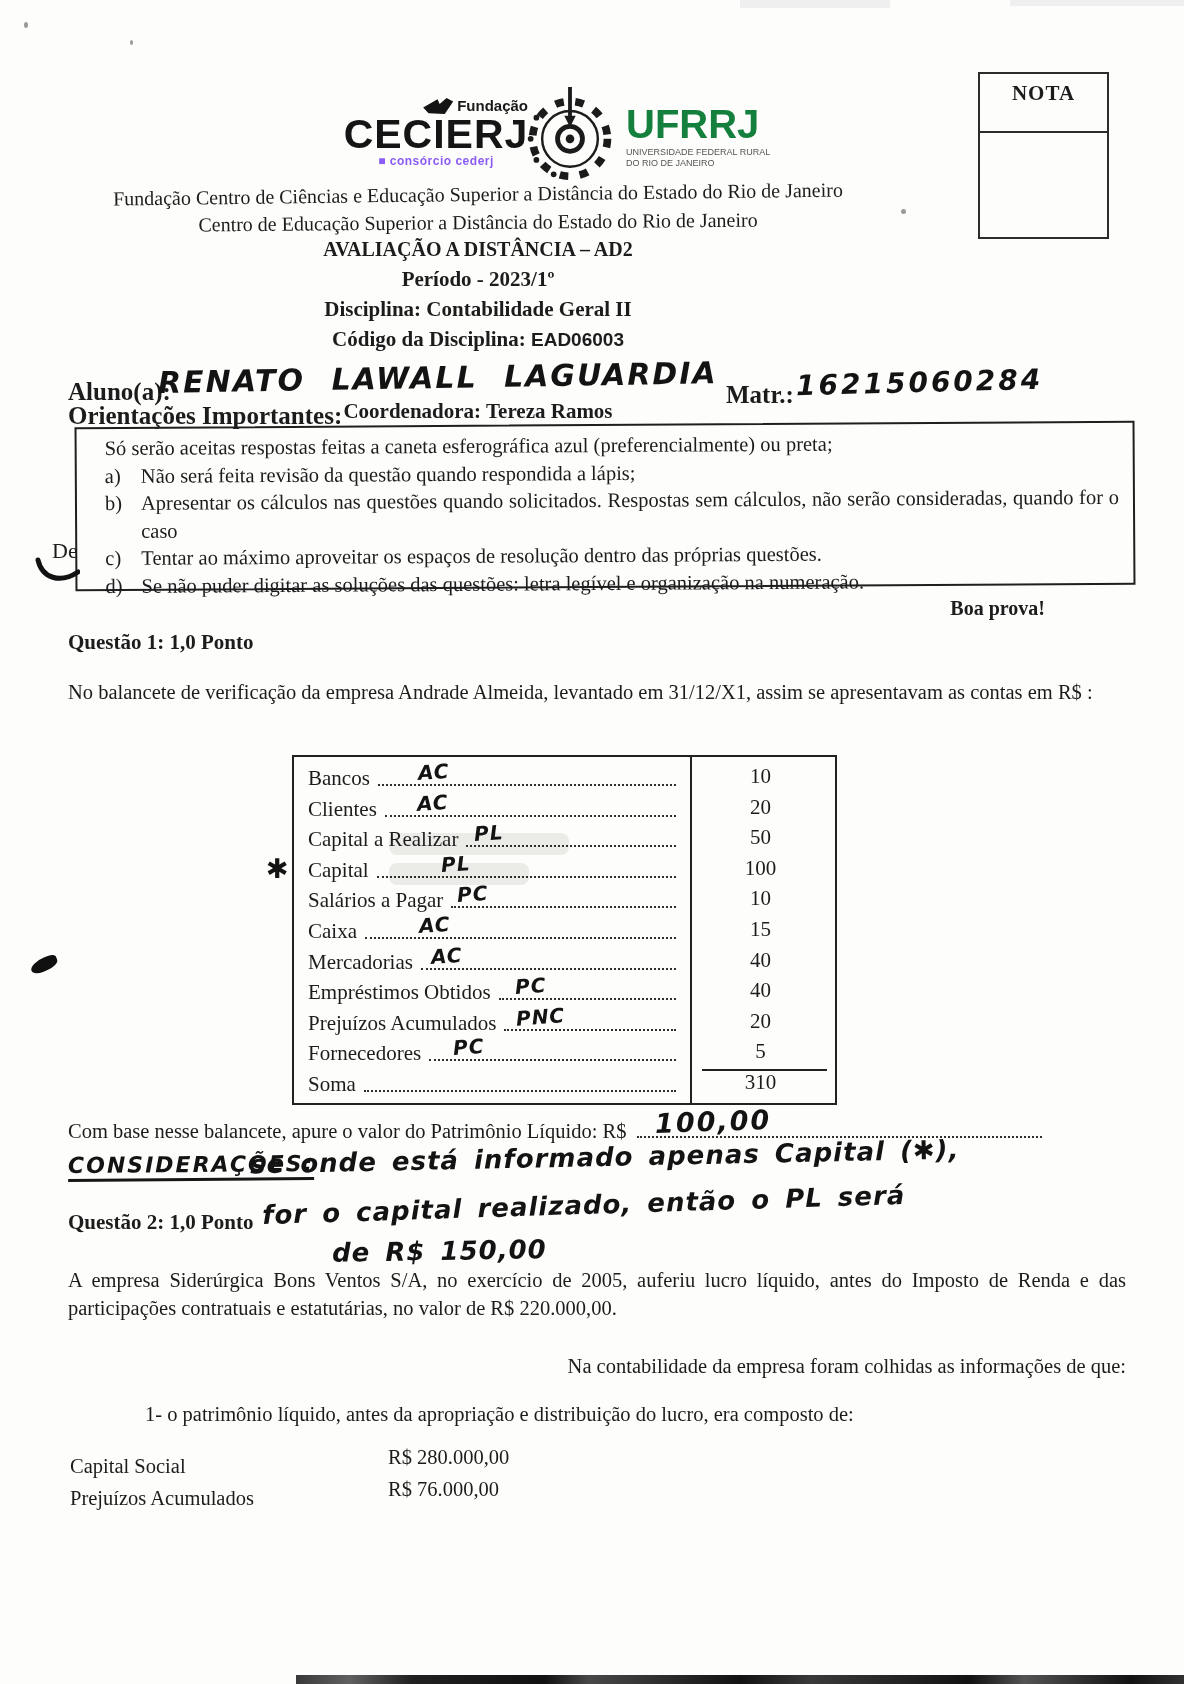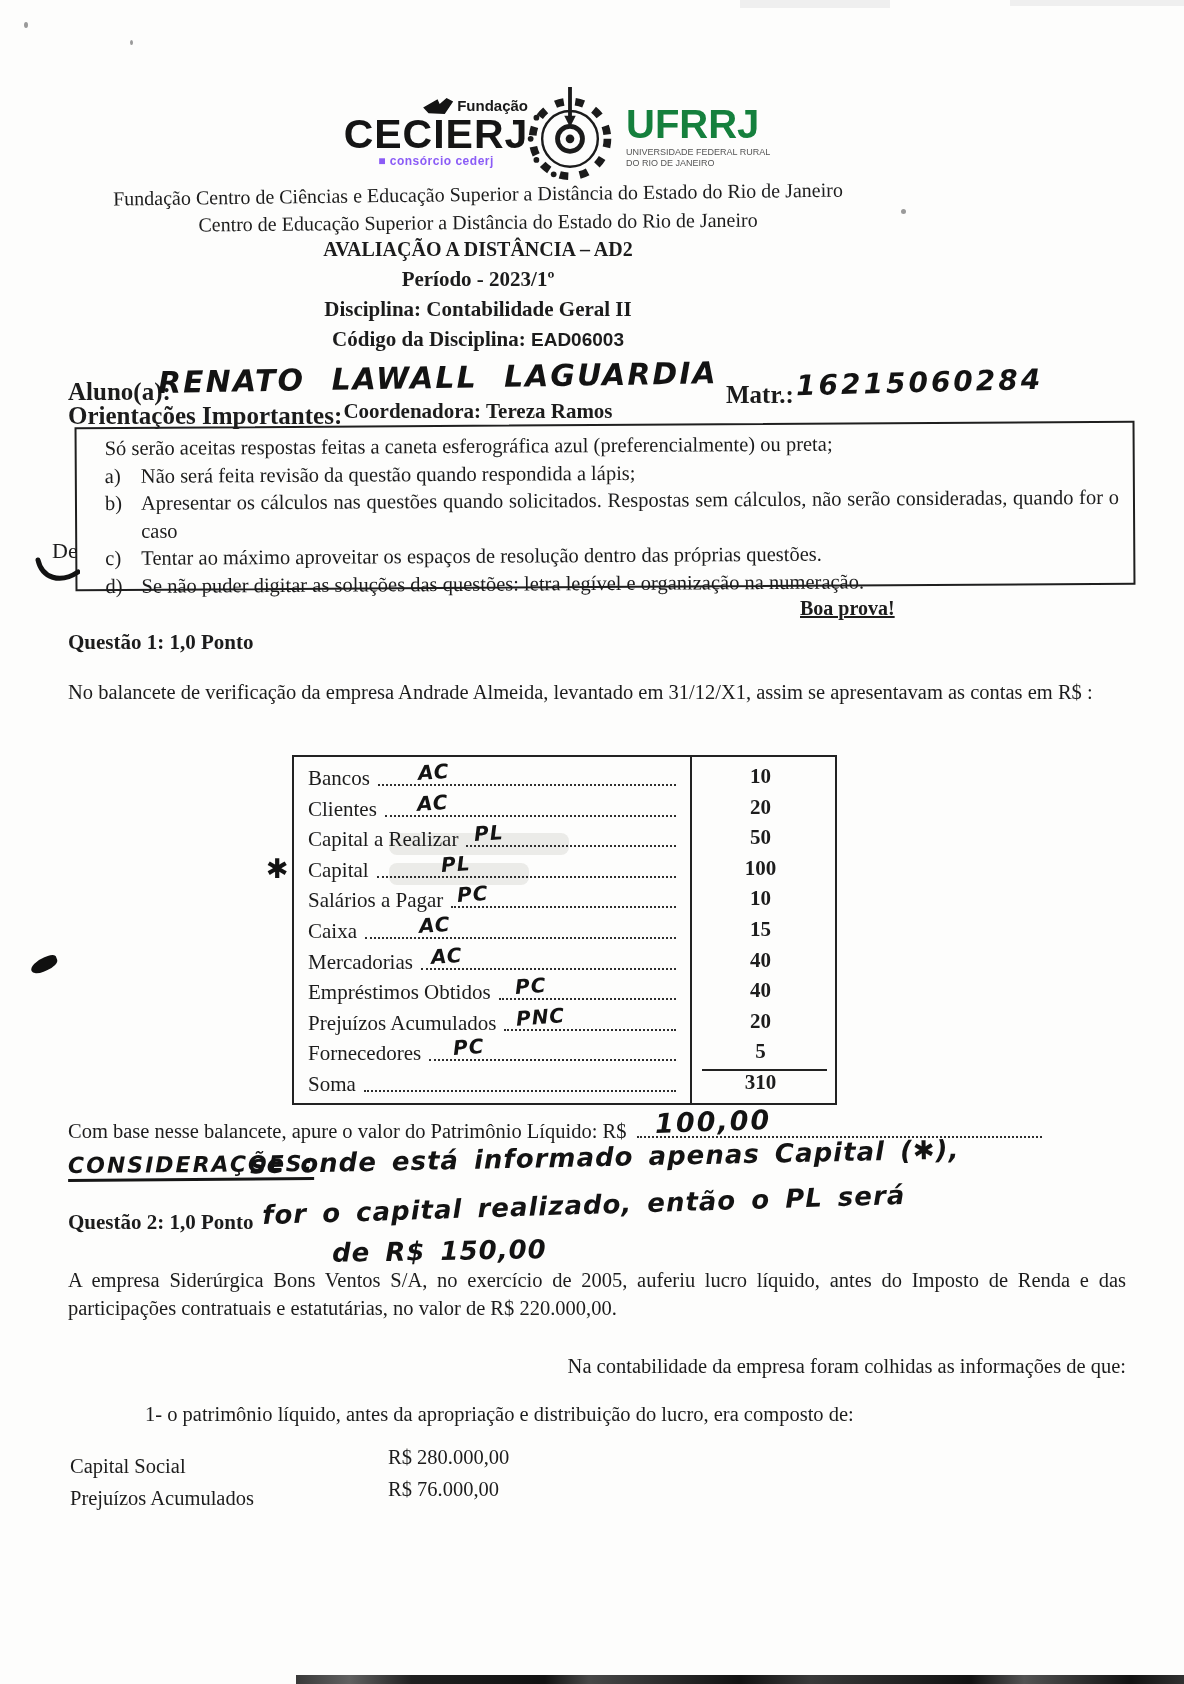--- a/index.html
+++ b/index.html
@@ -50,38 +50,38 @@
   .abs{position:absolute;}
 
   
   .obox{position:absolute;left:75px;top:424px;width:1060px;height:164px;border:2.5px solid #1f1f1f;
     transform:rotate(-.35deg);padding:6px 14px 0 28px;box-sizing:border-box;
     font-size:20.5px;line-height:27.5px;}
   .oitem{display:flex;}
   .oletter{width:36px;flex:none;}
   .otext{flex:1;text-align:justify;}
   .margin-frag{position:absolute;left:52px;top:538px;font-size:22px;}
-  .boaprova{position:absolute;left:800px;top:597px;width:245px;
-    font-weight:bold;font-size:20px;text-decoration:underline;}
+  .boaprova{position:absolute;left:800px;top:597px;width:245px;text-align:right;
+    font-weight:bold;font-size:20px;}
 
   
   .q-title{position:absolute;left:68px;font-size:21px;font-weight:bold;}
   .q-par{position:absolute;left:68px;width:1058px;font-size:20.5px;line-height:28px;text-align:justify;}
 
   .btable{position:absolute;left:292px;top:755px;width:545px;height:350px;border:2px solid #222;
     box-sizing:border-box;}
   .vline{position:absolute;left:396px;top:0;bottom:0;border-left:2px solid #222;}
   .smudge{position:absolute;background:#ebebe8;border-radius:8px;}
   .rows{position:absolute;left:0;right:0;top:8px;bottom:6px;display:flex;flex-direction:column;
     justify-content:space-between;}
   .trow{display:flex;align-items:flex-end;height:26px;position:relative;z-index:1;}
   .acct{padding-left:14px;font-size:21px;white-space:nowrap;}
   .leader{flex:1;margin:0 10px 5px 8px;border-bottom:2.6px dotted #2e2e2e;position:relative;}
   .ann{position:absolute;top:-24px;font-size:20px;letter-spacing:1px;transform:rotate(-4deg);}
-  .val{width:149px;flex:none;text-align:center;font-size:21px;padding-bottom:2px;font-weight:bold;}
+  .val{width:149px;flex:none;text-align:center;font-size:21px;padding-bottom:2px;}
   .sumline{position:absolute;left:408px;top:312px;width:125px;border-top:2.5px solid #222;}
   .hw-star{position:absolute;left:-28px;top:96px;font-size:27px;}
 
   .pl-line{position:absolute;left:68px;top:1120px;width:978px;display:flex;align-items:flex-end;
     font-size:20.5px;}
   .pl-text{white-space:nowrap;}
   .leader2{flex:1;margin:0 4px 5px 10px;border-bottom:2.6px dotted #2e2e2e;position:relative;}
   .pl-answer{position:absolute;left:18px;top:-30px;font-size:27px;letter-spacing:2px;transform:rotate(-2deg);}
 
   .consid-head{position:absolute;left:68px;top:1152px;font-size:22px;letter-spacing:2px;
@@ -127,20 +127,24 @@
     </svg>
     <div class="ufrrj-text">
       <div class="ufrrj-name">UFRRJ</div>
       <div class="ufrrj-sub">
         <span>UNIVERSIDADE FEDERAL RURAL</span><br>
         <span>DO RIO DE JANEIRO</span>
       </div>
     </div>
   </div>
 
+  <div class="nota">
+    <div class="nota-label">NOTA</div>
+    <div class="nota-div"></div>
+  </div>
 
   <div class="centercol">
     <div class="cline inst" style="top:183px;transform:rotate(-.7deg);">Fundação Centro de Ciências e Educação Superior a Distância do Estado do Rio de Janeiro</div>
     <div class="cline inst" style="top:211px;transform:rotate(-.5deg);">Centro de Educação Superior a Distância do Estado do Rio de Janeiro</div>
     <div class="cline b" style="top:238px;font-size:20px;">AVALIAÇÃO A DISTÂNCIA – AD2</div>
     <div class="cline b" style="top:267px;font-size:21px;text-align:center;">Período - 2023/1º</div>
     <div class="cline b" style="top:297px;font-size:21px;">Disciplina: Contabilidade Geral II</div>
     <div class="cline b" style="top:327px;font-size:21px;">
       <span>Código da Disciplina:</span>
       <span class="codeval">EAD06003</span>

